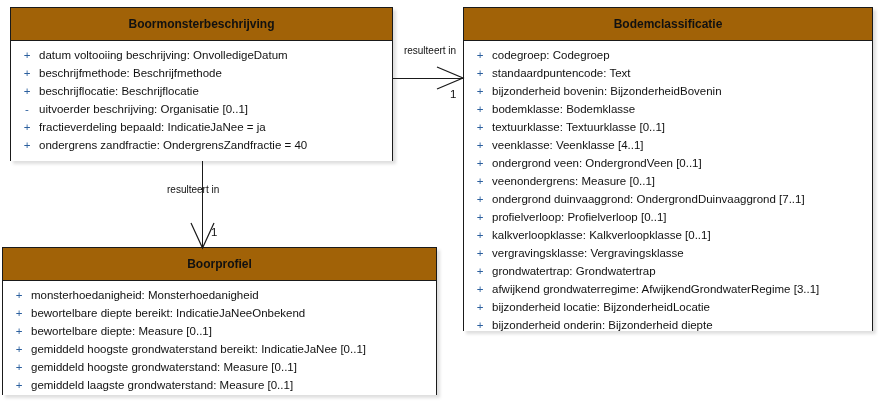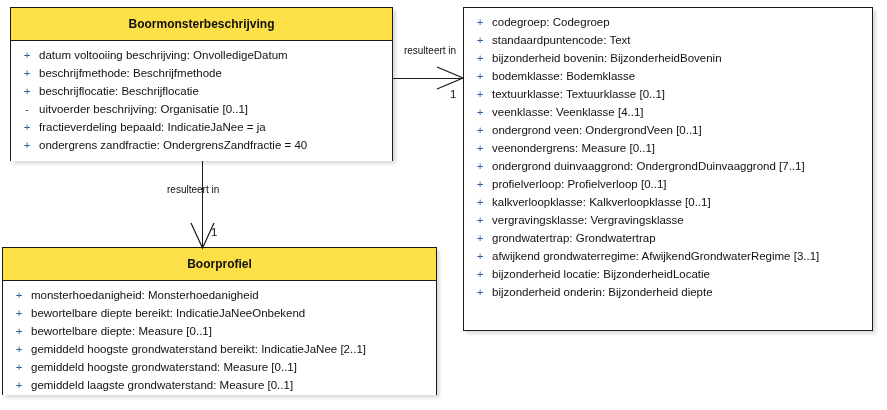--- a/index.html
+++ b/index.html
@@ -26,21 +26,21 @@
   
   .uml-class {
     position: absolute;
     box-sizing: border-box;
     border: 1px solid #1a1a1a;
     background: #ffffff;
     box-shadow: 3px 3px 3px rgba(0,0,0,0.13);
   }
   .uml-header {
     box-sizing: border-box;
-    background: #fde047;
+    background: #a16207;
     border-bottom: 1px solid #1a1a1a;
     text-align: center;
     font-weight: bold;
     font-size: 12px;
     color: #111111;
     line-height: 1;
     display: flex;
     align-items: center;
     justify-content: center;
   }
@@ -159,20 +159,21 @@
         <span class="attr-text">fractieverdeling bepaald: IndicatieJaNee = ja</span>
       </div>
       <div class="attr-row">
         <span class="attr-vis">+</span>
         <span class="attr-text">ondergrens zandfractie: OndergrensZandfractie = 40</span>
       </div>
     </div>
   </div>
 
   <div class="uml-class" id="class-bodemclassificatie">
+    <div class="uml-header">Bodemclassificatie</div>
     <div class="uml-body">
       <div class="attr-row">
         <span class="attr-vis">+</span>
         <span class="attr-text">codegroep: Codegroep</span>
       </div>
       <div class="attr-row">
         <span class="attr-vis">+</span>
         <span class="attr-text">standaardpuntencode: Text</span>
       </div>
       <div class="attr-row">
@@ -244,21 +245,21 @@
       <div class="attr-row">
         <span class="attr-vis">+</span>
         <span class="attr-text">bewortelbare diepte bereikt: IndicatieJaNeeOnbekend</span>
       </div>
       <div class="attr-row">
         <span class="attr-vis">+</span>
         <span class="attr-text">bewortelbare diepte: Measure [0..1]</span>
       </div>
       <div class="attr-row">
         <span class="attr-vis">+</span>
-        <span class="attr-text">gemiddeld hoogste grondwaterstand bereikt: IndicatieJaNee [2..1]</span>
+        <span class="attr-text">gemiddeld hoogste grondwaterstand bereikt: IndicatieJaNee [0..1]</span>
       </div>
       <div class="attr-row">
         <span class="attr-vis">+</span>
         <span class="attr-text">gemiddeld hoogste grondwaterstand: Measure [0..1]</span>
       </div>
       <div class="attr-row">
         <span class="attr-vis">+</span>
         <span class="attr-text">gemiddeld laagste grondwaterstand: Measure [0..1]</span>
       </div>
     </div>

